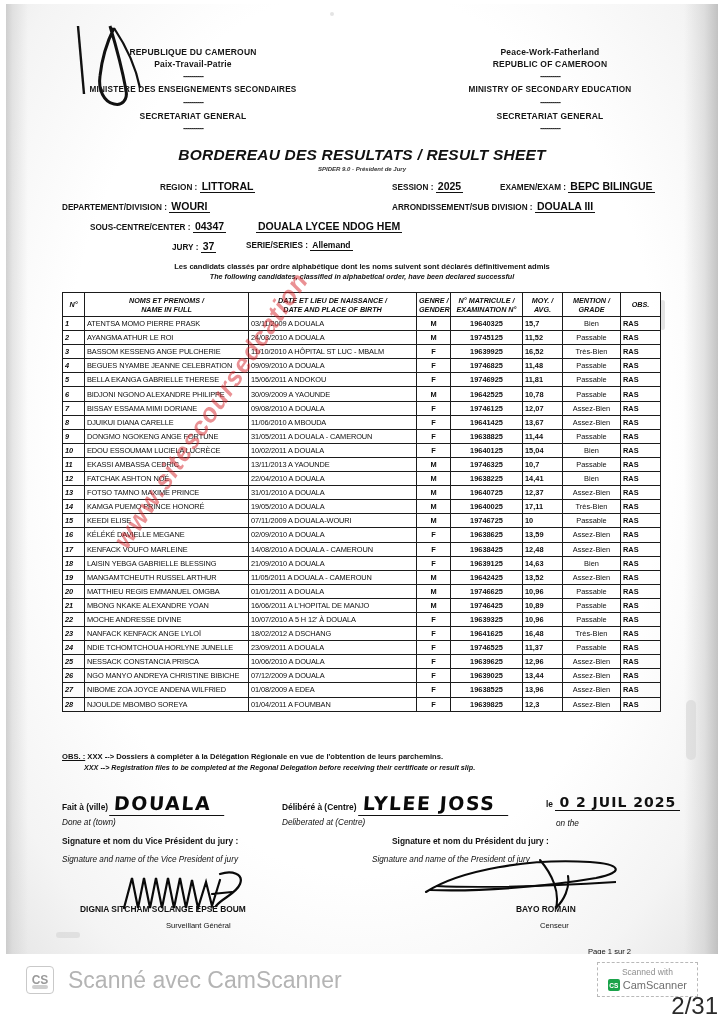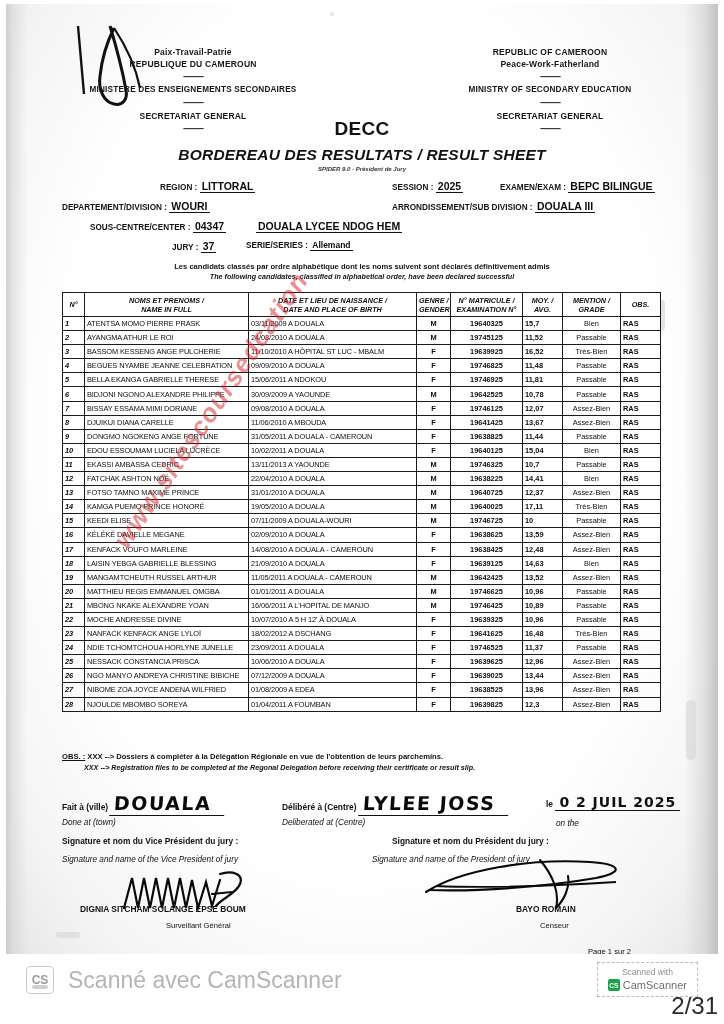--- a/index.html
+++ b/index.html
@@ -196,40 +196,39 @@
   <div class="speck" style="left:56px;top:932px;width:24px;height:6px;border-radius:3px;"></div>
 
   <svg class="scribble" width="120" height="90" viewBox="0 0 120 90">
     <path d="M8 2 C10 26, 12 48, 14 70" stroke="#111" stroke-width="2.4" fill="none"></path>
     <path d="M40 2 C46 22, 52 44, 56 66 C58 76, 52 82, 44 80 C34 78, 28 66, 30 52 C32 34, 38 16, 44 4" stroke="#111" stroke-width="3" fill="none"></path>
     <path d="M44 4 C56 22, 66 44, 70 64" stroke="#111" stroke-width="2.2" fill="none"></path>
   </svg>
 
   <div class="hdr">
     <div class="hdr-col left">
+      <div class="h-line">REPUBLIQUE DU CAMEROUN</div>
       <div class="h-line">Paix-Travail-Patrie</div>
-      <div class="h-line">REPUBLIQUE DU CAMEROUN</div>
       <div class="h-sep">----------</div>
       <div class="h-line ml">MINISTERE DES ENSEIGNEMENTS SECONDAIRES</div>
       <div class="h-sep">----------</div>
       <div class="h-line">SECRETARIAT GENERAL</div>
       <div class="h-sep">----------</div>
     </div>
     <div class="hdr-col right">
+      <div class="h-line">Peace-Work-Fatherland</div>
       <div class="h-line">REPUBLIC OF CAMEROON</div>
-      <div class="h-line">Peace-Work-Fatherland</div>
       <div class="h-sep">----------</div>
       <div class="h-line ml">MINISTRY OF SECONDARY EDUCATION</div>
       <div class="h-sep">----------</div>
       <div class="h-line">SECRETARIAT GENERAL</div>
       <div class="h-sep">----------</div>
     </div>
   </div>
 
-  <div class="title">DECC</div>
   <div class="subtitle">BORDEREAU DES RESULTATS / RESULT SHEET</div>
   <div class="spider">SPIDER 9.0 -  Président de Jury</div>
 
   <div class="meta">
     <div class="mrow">
       <div class="mfield" style="left:160px;">
         <span class="mlabel">REGION :</span>
         <span class="mval">LITTORAL</span>
       </div>
       <div class="mfield" style="left:392px;">

